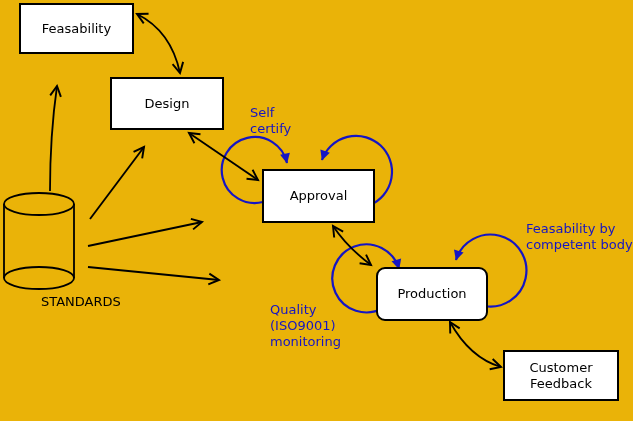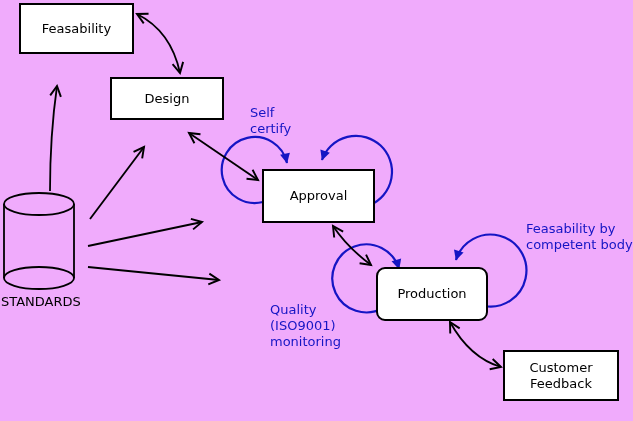--- a/index.html
+++ b/index.html
@@ -1,19 +1,19 @@
 <!DOCTYPE html>
 <html><head>
 <meta charset="utf-8">
 <style>
   html,body { margin:0; padding:0; background:#ffffff; }
   #canvas {
     position:relative;
     width:633px; height:421px;
-    background:#f0abfc;
+    background:#eab308;
     font-family:"DejaVu Sans","Liberation Sans",sans-serif;
     overflow:hidden;
   }
   #wires { position:absolute; left:0; top:0; z-index:1; }
   .node {
     position:absolute;
     box-sizing:border-box;
     border:2px solid #000000;
     background:#ffffff;
     display:flex; flex-direction:column;
@@ -29,23 +29,24 @@
     z-index:3;
     white-space:nowrap;
   }
   .annotation span { display:block; }
   .datastore-label {
     position:absolute;
     color:#000000;
     font-size:13px; line-height:15px;
     z-index:3;
     white-space:nowrap;
+    margin-left:40px;
   }
   #node-feasability      { left:19px;  top:3px;   width:115px; height:51px; }
-  #node-design           { left:110px; top:77px;  width:114px; height:43px; }
+  #node-design           { left:110px; top:77px;  width:114px; height:53px; }
   #node-approval         { left:262px; top:169px; width:113px; height:54px; }
   #node-production       { left:376px; top:267px; width:112px; height:54px;border-radius:9px; }
   #node-customer         { left:503px; top:350px; width:116px; height:51px; }
   #ann-self-certify      { left:250px; top:105px; }
   #ann-certification     { left:357px; top:103px; }
   #ann-surveillance      { left:526px; top:221px; }
   #ann-quality           { left:270px; top:302px; }
   #lbl-standards         { left:1px;   top:294px; }
 </style>
 </head>

